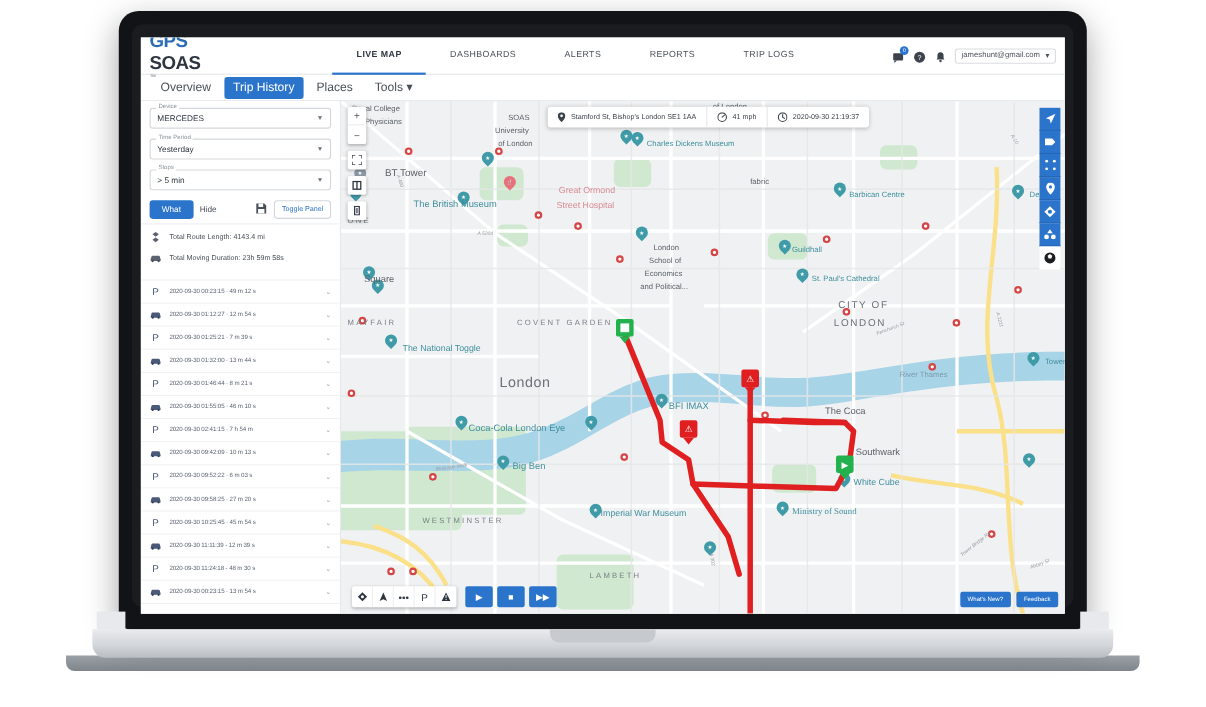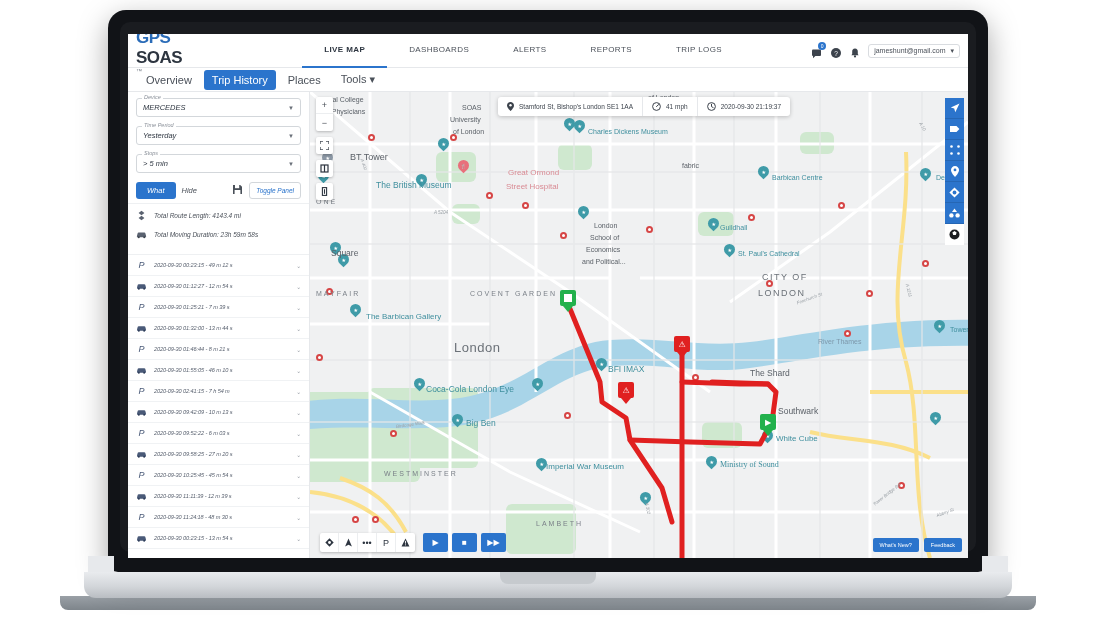--- a/index.html
+++ b/index.html
@@ -96,21 +96,21 @@
     height: 24px; background: #fff; border-bottom: 1px solid #e6e8eb;
     display: flex; align-items: center; padding-left: 10px; gap: 4px;
   }
   .sub-item { font-size: 11px; color: #4a5059; padding: 4px 8px; border-radius: 3px; cursor: pointer; }
   .sub-item.active { background: #2b74cc; color: #fff; }
 
   
   .body-split { display: flex; height: 466px; }
 
   
-  .left-panel { width: 182px; background: #fff; border-right: 1px solid #e6e8eb; display: flex; flex-direction: column; font-style: italic; }
+  .left-panel { width: 182px; background: #fff; border-right: 1px solid #e6e8eb; display: flex; flex-direction: column; }
   .form-area { padding: 6px 8px 4px 8px; }
   .field {
     position: relative; border: 1px solid #d3d7db; border-radius: 3px;
     height: 19px; margin-bottom: 9px; display: flex; align-items: center;
     padding: 0 6px;
   }
   .field-label {
     position: absolute; left: 5px; top: -5px; background: #fff;
     font-size: 5.5px; color: #8a9099; padding: 0 2px;
   }
@@ -743,26 +743,26 @@
           <div class="m-label" style="left:280px;top:142px;">School of</div>
           <div class="m-label" style="left:276px;top:154px;">Economics</div>
           <div class="m-label" style="left:272px;top:166px;">and Political...</div>
           <div class="m-label poi" style="left:410px;top:132px;">Guildhall</div>
           <div class="m-label poi" style="left:428px;top:158px;">St. Paul's Cathedral</div>
           <div class="m-label city" style="left:452px;top:180px;letter-spacing:1.5px;">CITY OF</div>
           <div class="m-label city" style="left:448px;top:196px;letter-spacing:1.5px;">LONDON</div>
           <div class="m-label" style="left:21px;top:156px;font-size:8.5px;">Square</div>
           <div class="m-label area" style="left:6px;top:198px;">MAYFAIR</div>
           <div class="m-label area" style="left:160px;top:198px;">COVENT GARDEN</div>
-          <div class="m-label poi" style="left:56px;top:220px;font-size:8px;">The Barbican Gallery</div>
+          <div class="m-label poi" style="left:56px;top:220px;font-size:8px;">The National Toggle</div>
           <div class="m-label city" style="left:144px;top:248px;font-size:13px;letter-spacing:.5px;">London</div>
           <div class="m-label" style="left:508px;top:246px;color:#7d98ab;">River Thames</div>
           <div class="m-label poi" style="left:640px;top:234px;">Tower</div>
           <div class="m-label poi" style="left:298px;top:272px;font-size:8.5px;">BFI IMAX</div>
-          <div class="m-label" style="left:440px;top:276px;font-size:8.5px;">The Shard</div>
+          <div class="m-label" style="left:440px;top:276px;font-size:8.5px;">The Coca</div>
           <div class="m-label poi" style="left:116px;top:292px;font-size:8.5px;">Coca-Cola London Eye</div>
           <div class="m-label" style="left:468px;top:314px;font-size:8.5px;">Southwark</div>
           <div class="m-label poi" style="left:156px;top:326px;font-size:8.5px;">Big Ben</div>
           <div class="m-label poi" style="left:466px;top:342px;font-size:8px;">White Cube</div>
           <div class="m-label poi" style="left:236px;top:370px;font-size:8px;">Imperial War Museum</div>
           <div class="m-label poi" style="left:410px;top:368px;font-size:8px;font-family:Liberation Serif, serif;">Ministry of Sound</div>
           <div class="m-label area" style="left:74px;top:378px;">WESTMINSTER</div>
           <div class="m-label area" style="left:226px;top:428px;">LAMBETH</div>
 
           <div class="m-label road" style="left:48px;top:70px;transform:rotate(70deg);">A 400</div>

